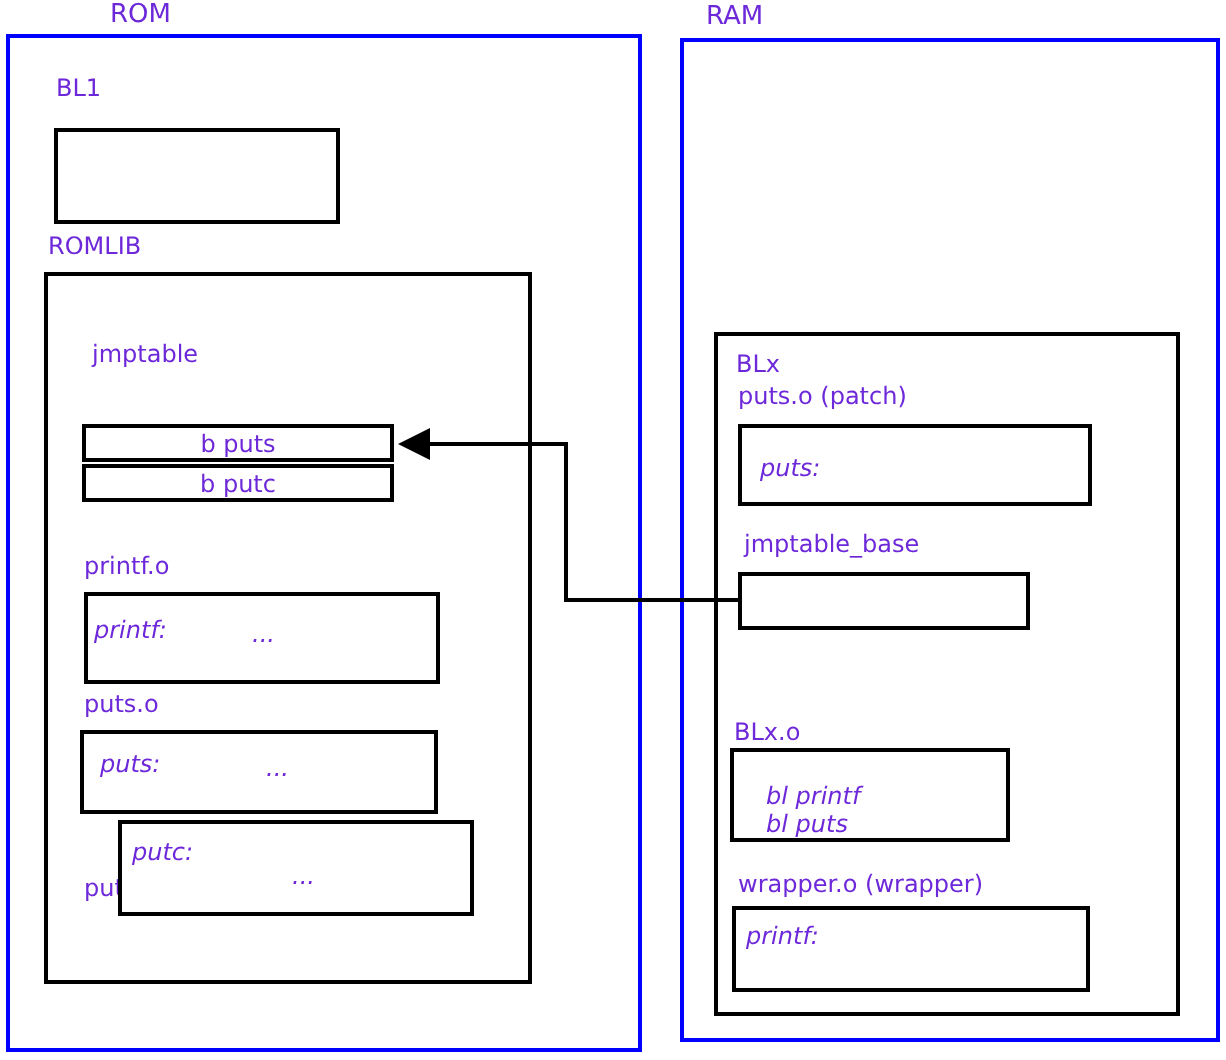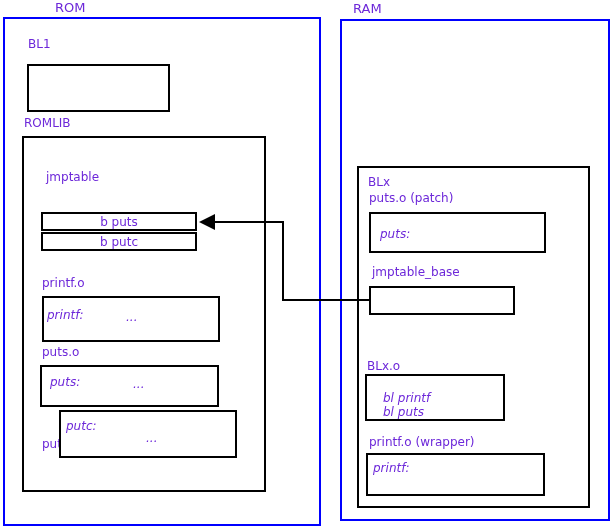--- a/index.html
+++ b/index.html
@@ -133,21 +133,21 @@
 
   <div class="lbl" id="jmpbase-label">jmptable_base</div>
   <div class="bbox" id="jmpbase-box"></div>
 
   <div class="lbl" id="blxo-label">BLx.o</div>
   <div class="bbox" id="blxo-box">
     <span class="inner" id="blxo-line0">bl printf</span>
     <span class="inner" id="blxo-line1">bl puts</span>
   </div>
 
-  <div class="lbl" id="wrapper-label">printf.o (wrapper)</div>
+  <div class="lbl" id="wrapper-label">wrapper.o (wrapper)</div>
   <div class="bbox" id="wrapper-box">
     <span class="inner" id="wrapper-sym">printf:</span>
   </div>
 
   <svg id="arrow-overlay" viewBox="0 0 613 530" xmlns="http://www.w3.org/2000/svg">
     <polyline points="369,300 283,300 283,222 213,222" fill="none" stroke="#000000" stroke-width="2"></polyline>
     <polygon points="199,222 215,214 215,230" fill="#000000"></polygon>
   </svg>
 
 </div>

